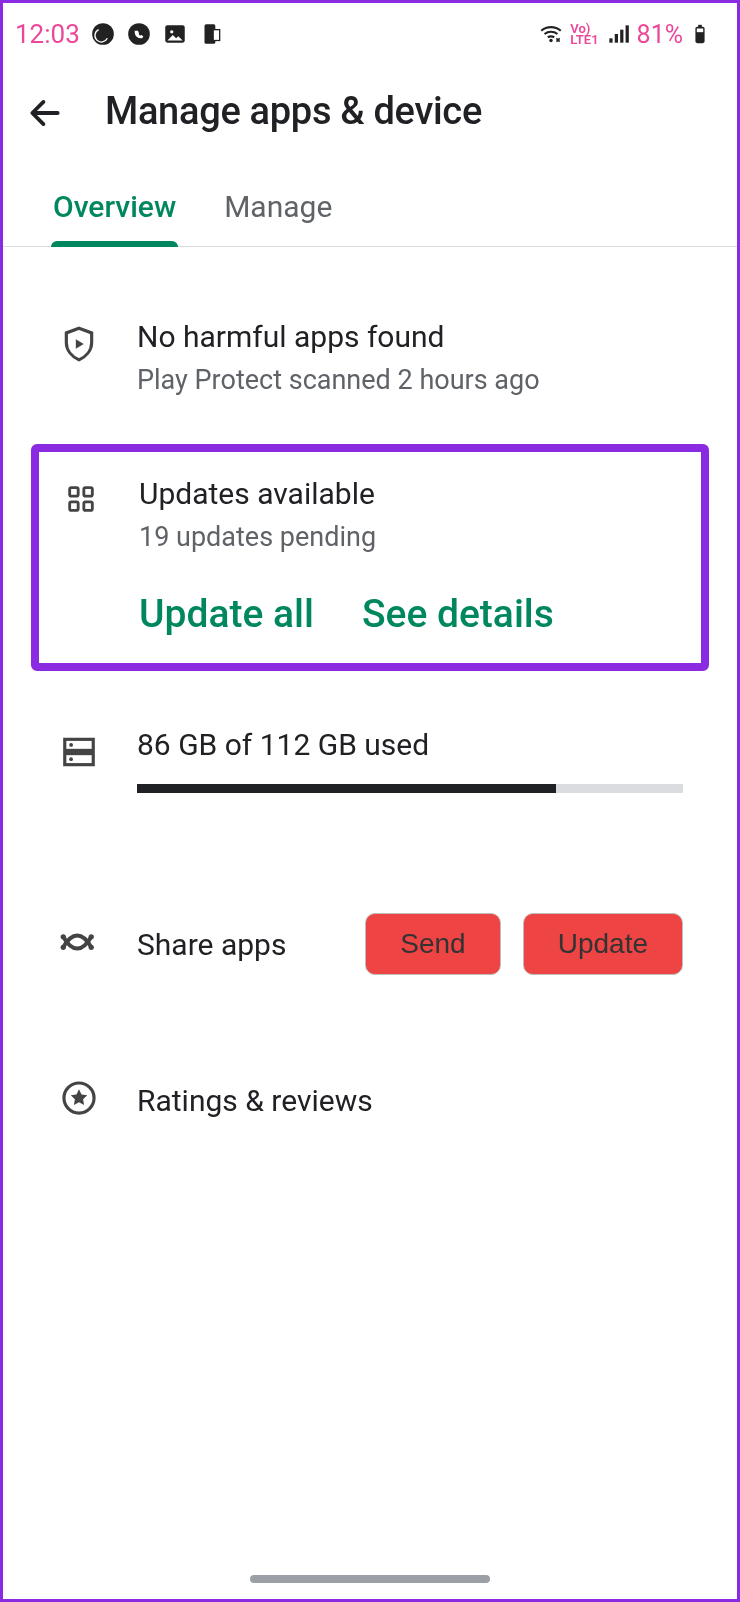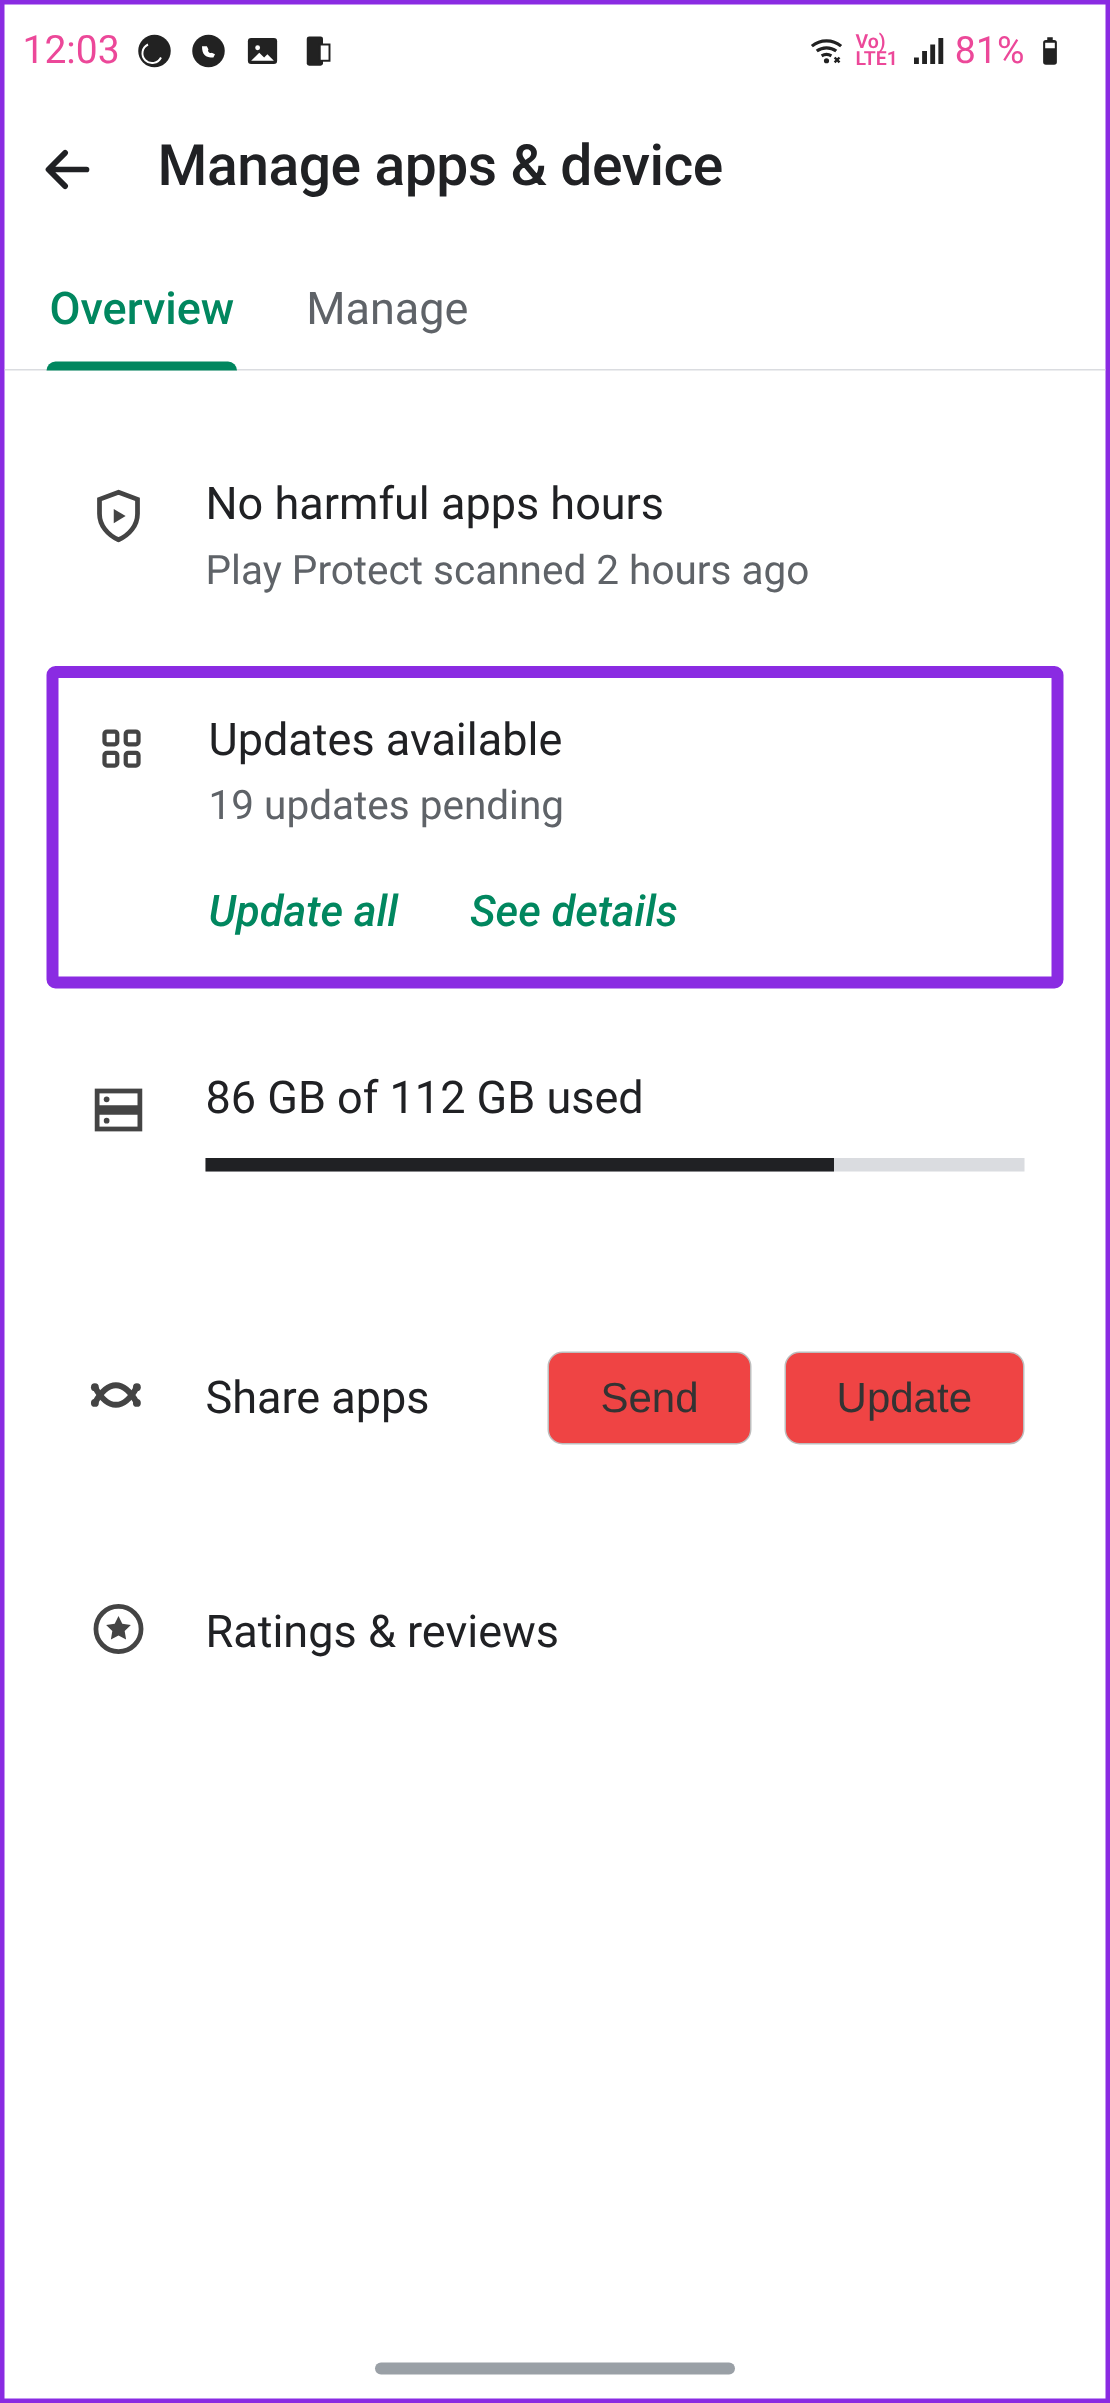--- a/index.html
+++ b/index.html
@@ -41,21 +41,21 @@
       font-size: 38px;
       font-weight: 500;
       letter-spacing: -0.3px;
     }
     .back-arrow { width: 40px; height: 40px; display:flex; align-items:center; justify-content:center; }
 
     
     .tabs {
       display: flex;
       gap: 48px;
-      padding: 30px 50px 0 30px;
+      padding: 30px 50px 0 50px;
       border-bottom: 1px solid #dadce0;
     }
     .tab {
       font-size: 30px;
       padding-bottom: 22px;
       color: #5f6368;
       cursor: pointer;
       position: relative;
     }
     .tab.active {
@@ -111,25 +111,24 @@
     .highlight-box .icon-slot {
       width: 44px; display:flex; justify-content:center; padding-top: 6px; flex-shrink:0; color:#444;
     }
     .highlight-box .body { flex:1; }
     .actions-row {
       display: flex;
       gap: 48px;
       margin-top: 38px;
     }
     .text-btn {
-      font-size: 29px;
+      font-size: 39px;
       font-weight: 500;
       color: #01875f;
       cursor: pointer;
-      font-style: italic;
     }
 
     .storage { margin-top: 56px; }
     .progress {
       height: 9px;
       background: #dadce0;
       margin-top: 22px;
       width: 100%;
     }
     .progress .fill {
@@ -247,21 +246,21 @@
 <div class="section protect">
   <div class="icon-slot">
     <span>
       <svg viewBox="0 0 24 24" width="38" height="38">
           <path d="M12 2l8 3v6c0 5-3.5 9-8 11-4.5-2-8-6-8-11V5l8-3z" fill="none" stroke="#444" stroke-width="2"></path>
           <path d="M10 9v6l5-3z" fill="#444"></path>
         </svg>
     </span>
   </div>
   <div class="body">
-    <div class="prim">No harmful apps hours</div>
+    <div class="prim">No harmful apps found</div>
     <div class="sec">Play Protect scanned 2 hours ago</div>
   </div>
 </div>
 
 <div class="highlight-box">
   <div class="icon-slot">
     <span>
       <svg viewBox="0 0 24 24" width="34" height="34">
         <rect x="4" y="4" width="6" height="6" rx="1.2" fill="none" stroke="#444" stroke-width="2"></rect>
         <rect x="14" y="4" width="6" height="6" rx="1.2" fill="none" stroke="#444" stroke-width="2"></rect>

